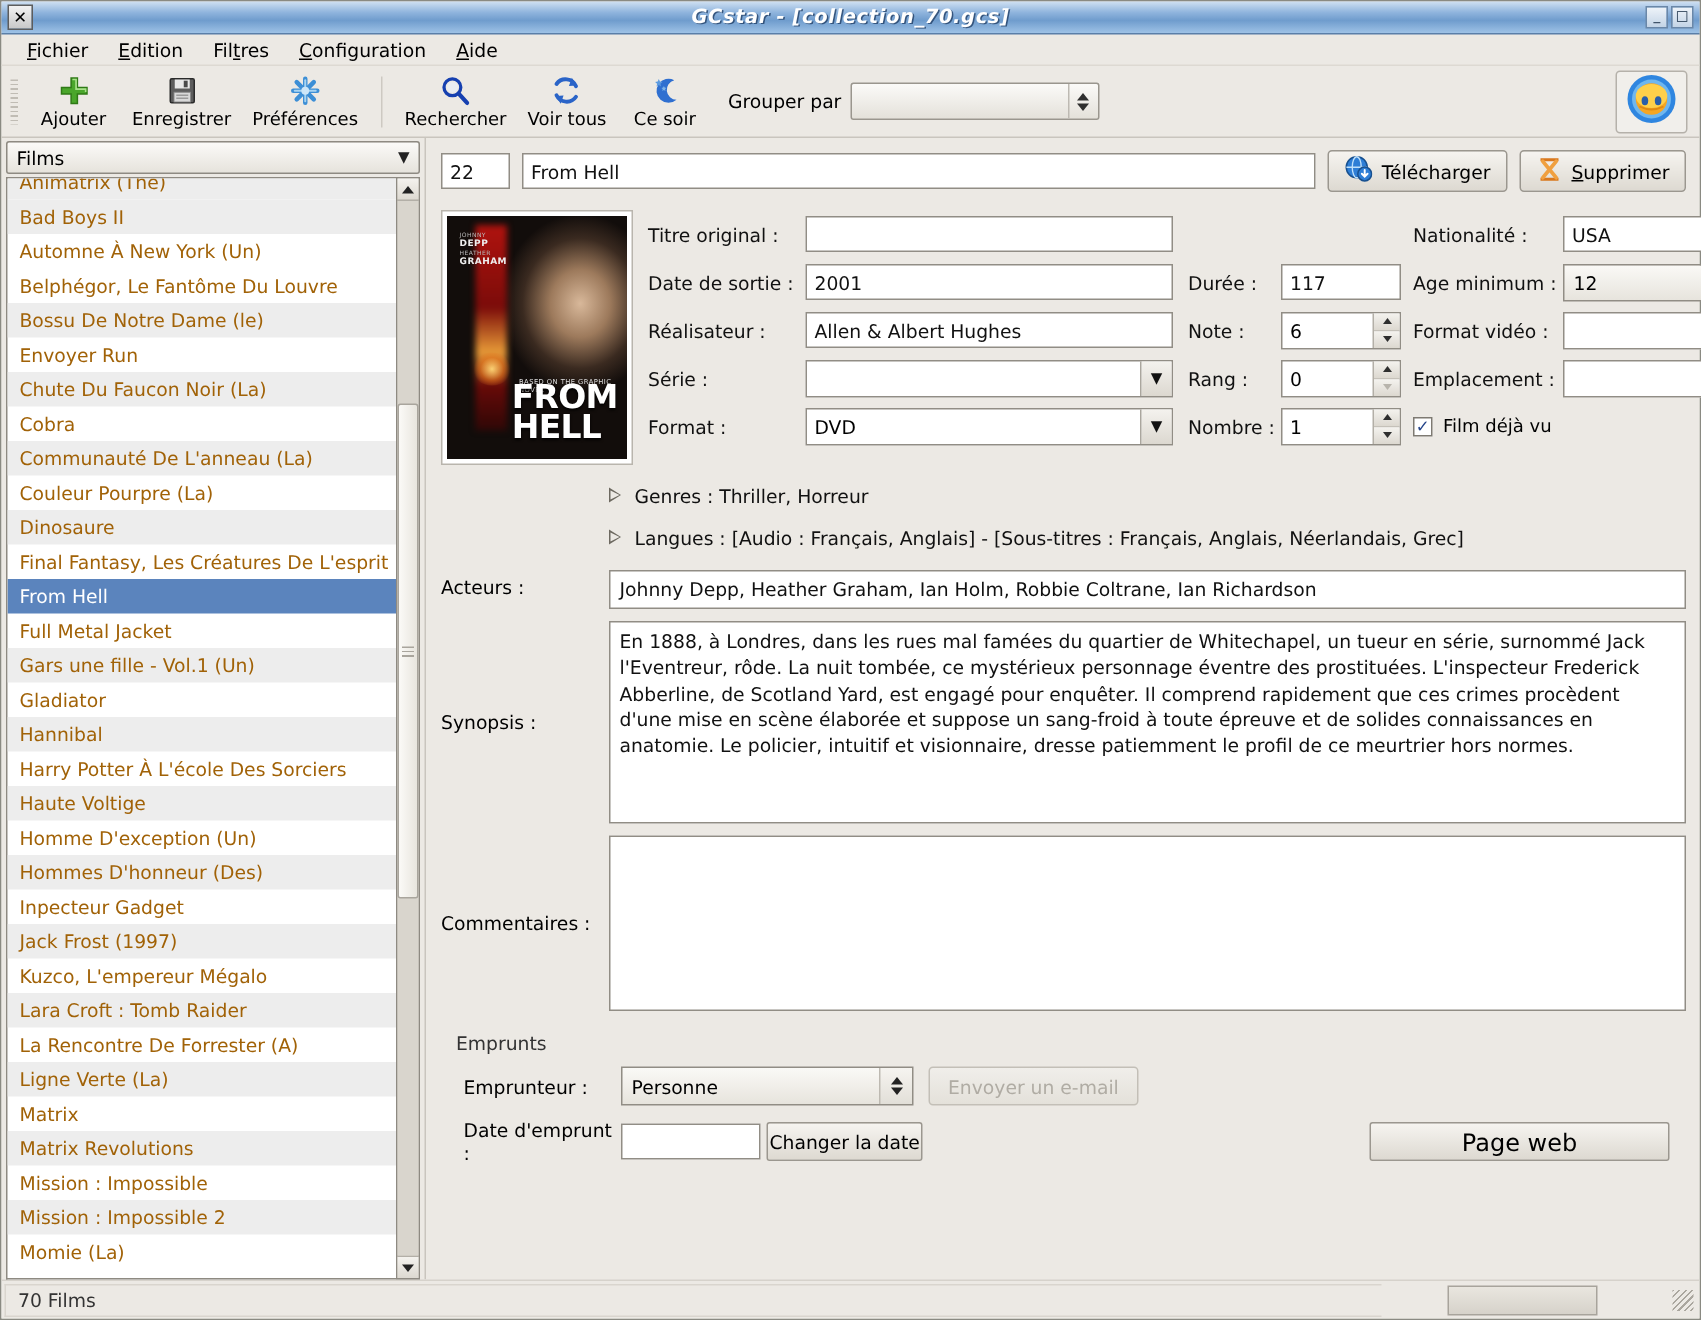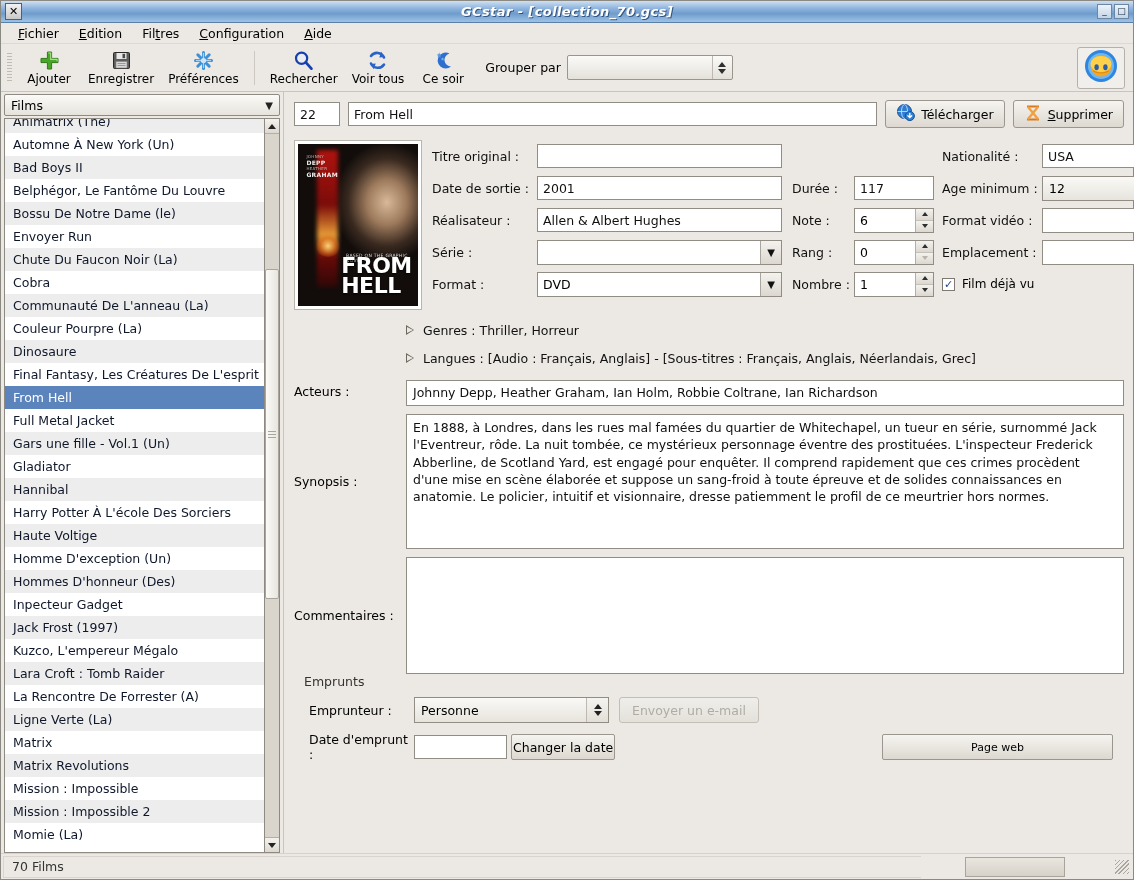--- a/index.html
+++ b/index.html
@@ -132,21 +132,21 @@
     margin-right: 3px;
   }
   .list-box {
     flex: 1; background: #ffffff;
     border: 1px solid #8e8a82; border-right: none;
     overflow: hidden; position: relative;
   }
   .list-inner { position: absolute; top: -9px; left: 0; right: 0; }
   .li {
     height: 23px; line-height: 23px;
-    padding-left: 8px; font-size: 12.5px; color: #0f172a;
+    padding-left: 8px; font-size: 12.5px; color: #a16207;
     white-space: nowrap; overflow: hidden; cursor: pointer;
   }
   .li.alt { background: #ededed; }
   .li.sel { background: #5b84bd; color: #ffffff; }
 
   .vscroll {
     width: 16px; flex: 0 0 16px;
     border: 1px solid #8e8a82;
     background: #d4d0c8;
     display: flex; flex-direction: column;
@@ -333,43 +333,43 @@
   .area-lab.mid { align-self: center; padding-top: 0; }
   .tarea {
     flex: 1; background: #fff; border: 1px solid #918d85;
     font-size: 12.5px; padding: 4px 6px; color: #111;
     line-height: 1.38; overflow: hidden;
   }
   .tarea.one { height: 26px; padding: 0 6px; display: flex; align-items: center; }
   .tarea.syn { height: 135px; }
   .tarea.com { height: 117px; }
 
-  .emprunts { }
+  .emprunts { margin-top: 14px; }
   .emp-title { font-size: 12.5px; color: #333; margin-left: 10px; }
   .emp-r1 { display: flex; align-items: center; margin-top: 8px; }
   .emp-r2 { display: flex; align-items: center; margin-top: 9px; }
   .emp-lab { width: 120px; flex: 0 0 120px; font-size: 12.5px; padding-left: 15px; }
   .btn-dis {
     height: 26px; padding: 0 12px; border: 1px solid #c3bfb7; border-radius: 3px;
     background: linear-gradient(to bottom,#f0eeea,#e4e1da);
     color: #b0aca4; font-size: 12.5px;
     display: flex; align-items: center; margin-left: 10px; cursor: default;
   }
   .date-inp { width: 93px; height: 24px; background:#fff; border:1px solid #918d85; }
   .btn-plain {
     height: 26px; padding: 0 1px; border: 1px solid #9b978f; border-radius: 2px;
     background: linear-gradient(to bottom,#f6f4f0,#ddd9d1);
     font-size: 12.5px; display: flex; align-items: center; cursor: pointer;
     margin-left: 4px;
   }
   .btn-web {
-    margin-left: auto; width: 231px; height: 26px;
+    margin-left: auto; width: 200px; height: 26px;
     border: 1px solid #9b978f; border-radius: 2px;
     background: linear-gradient(to bottom,#f6f4f0,#ddd9d1);
-    font-size: 11px; display: flex; align-items: center; justify-content: center;
+    font-size: 16px; display: flex; align-items: center; justify-content: center;
     cursor: pointer; margin-right: 11px;
   }
 
   
   .statusbar {
     height: 26px; flex: 0 0 26px;
     background: #ece9e4;
     display: flex; align-items: center;
     border-top: 1px solid #d6d2cb;
     padding: 0 2px;
@@ -522,22 +522,22 @@
     <div class="sidebar">
       <div class="cat-combo">
         <span>Films</span>
         <span class="chev">▼</span>
       </div>
 
       <div class="list-wrap">
         <div class="list-box">
           <div class="list-inner" id="film-list-inner">
               <div class="li alt">Animatrix (The)</div>
+              <div class="li alt">Bad Boys II</div>
               <div class="li">Automne À New York (Un)</div>
-              <div class="li alt">Bad Boys II</div>
               <div class="li">Belphégor, Le Fantôme Du Louvre</div>
               <div class="li alt">Bossu De Notre Dame (le)</div>
               <div class="li">Envoyer Run</div>
               <div class="li alt">Chute Du Faucon Noir (La)</div>
               <div class="li">Cobra</div>
               <div class="li alt">Communauté De L'anneau (La)</div>
               <div class="li">Couleur Pourpre (La)</div>
               <div class="li alt">Dinosaure</div>
               <div class="li">Final Fantasy, Les Créatures De L'esprit</div>
               <div class="li alt sel">From Hell</div>

